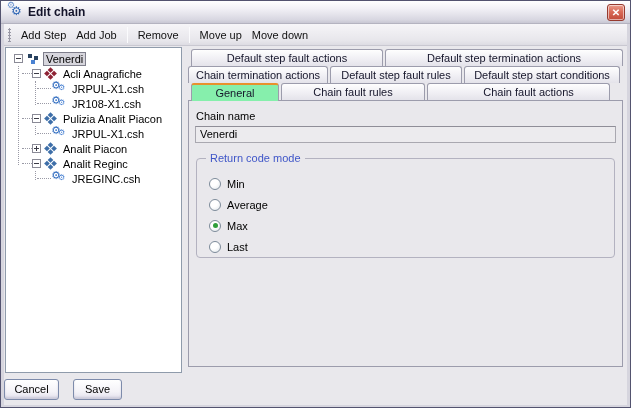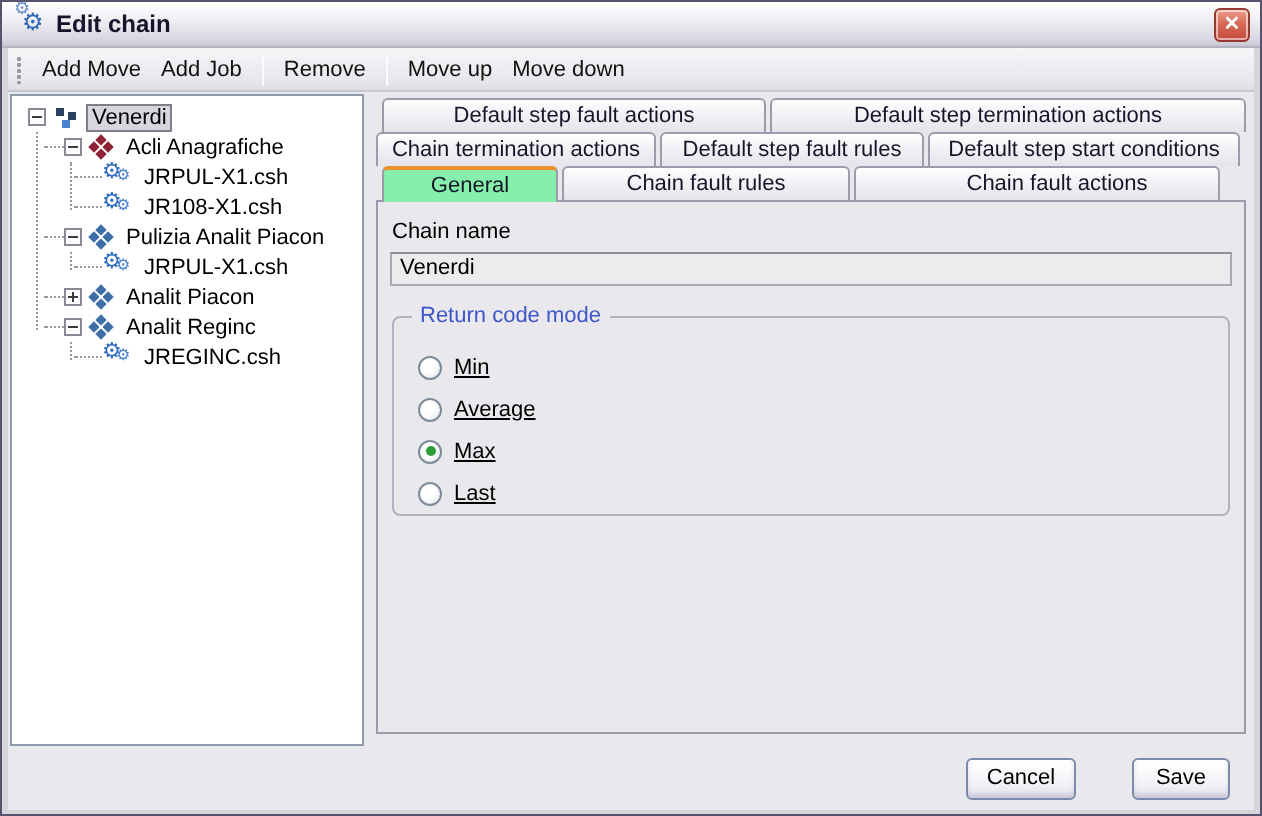--- a/index.html
+++ b/index.html
@@ -140,21 +140,20 @@
     font-family: "Liberation Sans", sans-serif; font-size: 11px; color: #000;
     padding: 1px 4px;
   }
   .group-box {
     margin: 15px 1px 0 1px;
     border: 1px solid #b3b2c0;
     border-radius: 4px;
     height: 100px;
     padding: 10px 12px 6px;
     position: relative;
-    text-decoration: underline;
   }
   .group-title {
     position: absolute; top: -7px; left: 9px;
     background: #e9e8ec; padding: 0 4px;
     font-size: 11px; color: #3f56c8;
   }
   .radio-row { display: flex; align-items: flex-end; gap: 6px; height: 21px; font-size: 11px; color: #000; cursor: default; }
   .radio {
     width: 12px; height: 12px; flex: 0 0 12px;
     border-radius: 50%;
@@ -162,22 +161,22 @@
     background: radial-gradient(circle at 35% 30%, #ffffff 40%, #dfe5ea 100%);
     display: flex; align-items: center; justify-content: center;
   }
   .radio.selected::after {
     content: ""; width: 5px; height: 5px; border-radius: 50%;
     background: #2e9e3a;
   }
   
   .bottombar {
     height: 32px;
-    display: flex; align-items: center; justify-content: flex-end;
-    gap: 28px; padding-right: 12px;
+    display: flex; align-items: center; 
+    gap: 14px; padding-right: 12px;
   }
   .btn {
     height: 21px;
     border: 1px solid #7d8bab;
     border-radius: 3px;
     background: linear-gradient(180deg, #ffffff 0%, #f4f3f8 60%, #e3e1ec 100%);
     box-shadow: inset 0 -2px 2px rgba(130,130,165,.25);
     font-family: "Liberation Sans", sans-serif;
     font-size: 11px; color: #000;
     display: flex; align-items: center; justify-content: center;
@@ -199,21 +198,21 @@
     <span class="title-text">Edit chain</span>
     <span class="close-btn">
       <span>✕</span>
     </span>
   </div>
 
   <div class="inner">
 
     <div class="toolbar">
       <span class="grip"></span>
-      <span class="tb-btn">Add Move</span>
+      <span class="tb-btn">Add Step</span>
       <span class="tb-btn">Add Job</span>
       <span class="tb-sep"></span>
       <span class="tb-btn">Remove</span>
       <span class="tb-sep"></span>
       <span class="tb-btn">Move up</span>
       <span class="tb-btn">Move down</span>
     </div>
 
     <div class="main">
 

